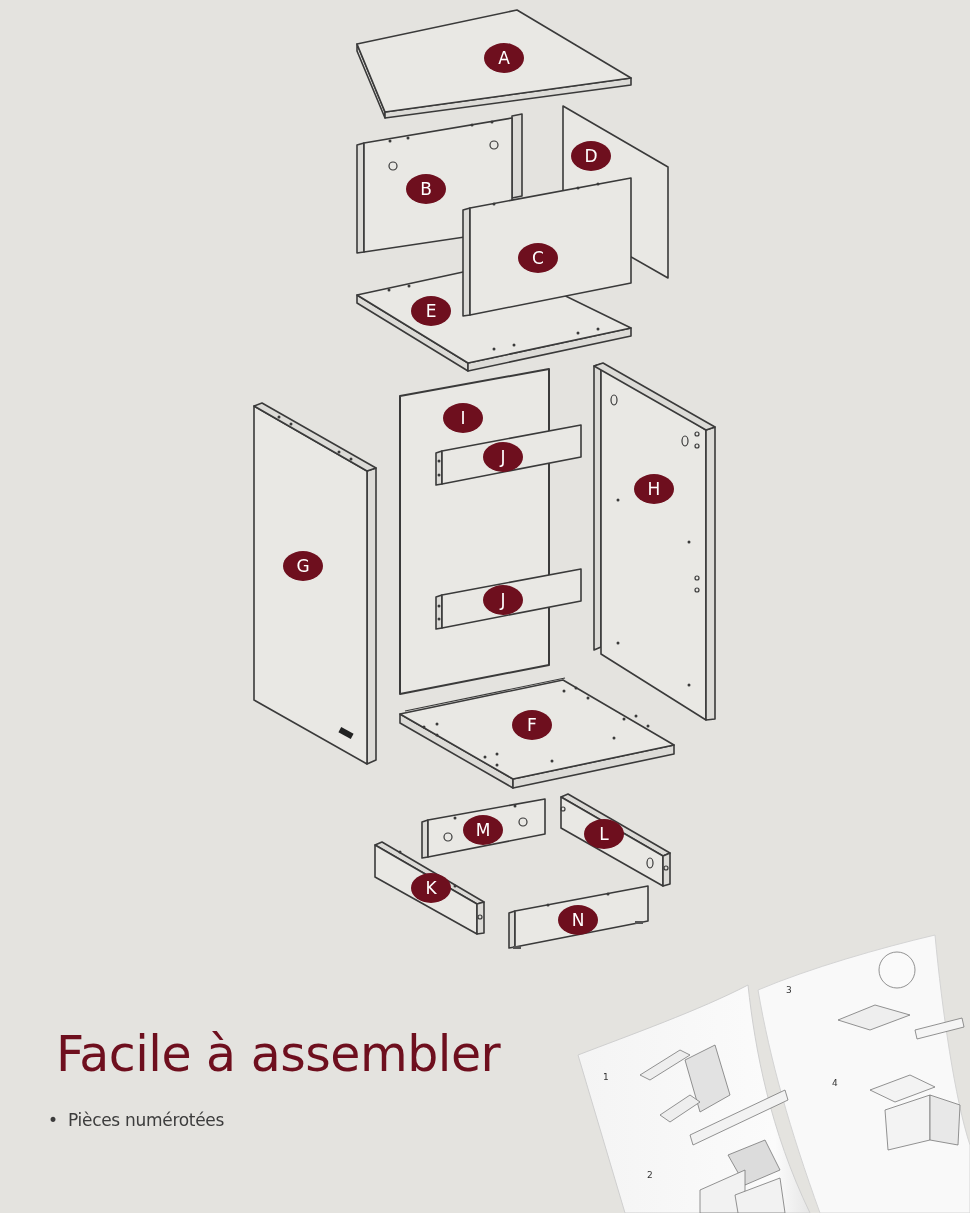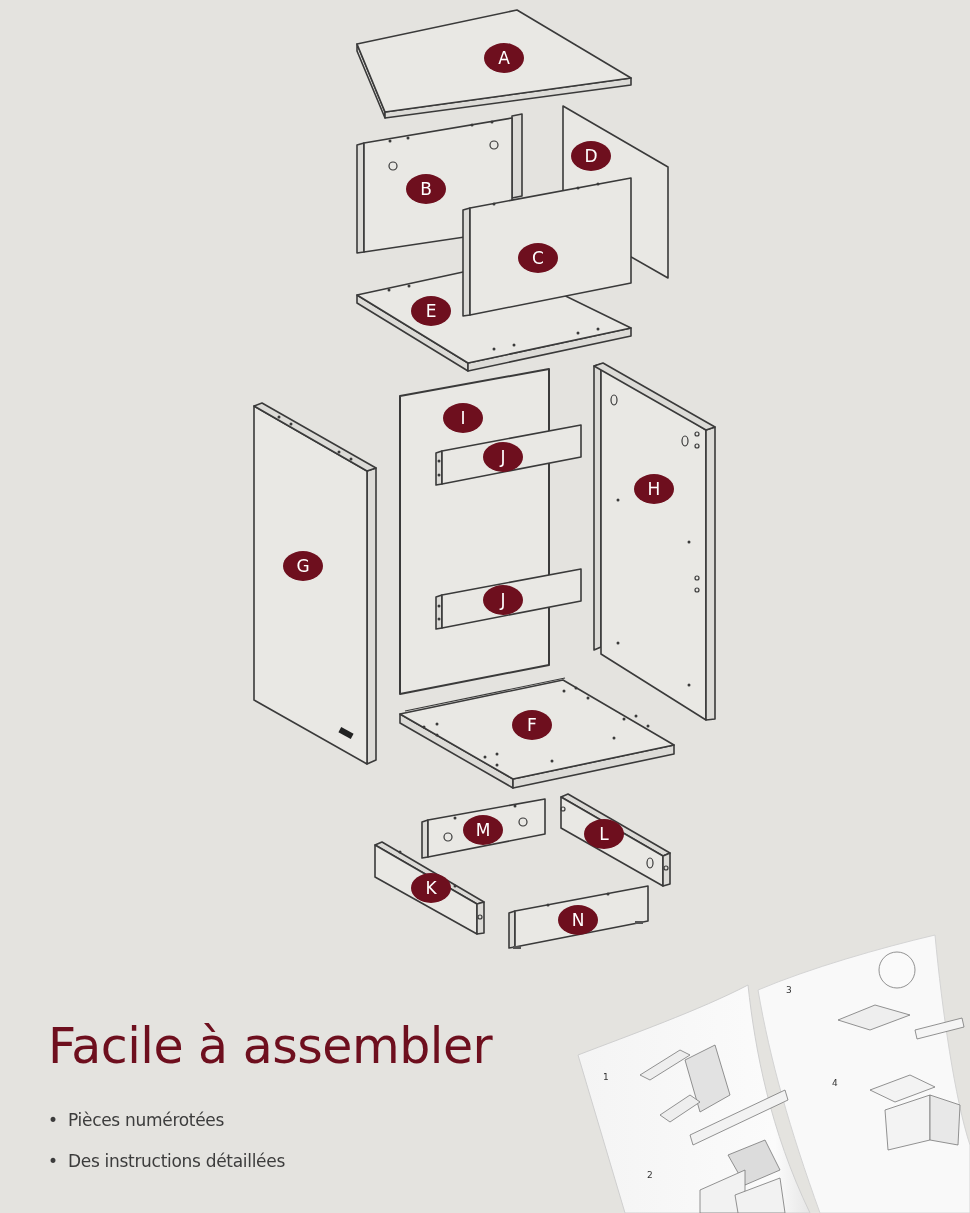--- a/index.html
+++ b/index.html
@@ -16,21 +16,21 @@
   .dot { fill:#3a3a3a; }
   .badge-text {
     font-family:"DejaVu Sans", sans-serif; font-size:17px; fill:#ffffff;
     text-anchor:middle; dominant-baseline:central;
   }
   .badge-bg { fill:#6e0f1e; }
 
   #headline {
     position:absolute; left:48px; top:1018px;
     font-family:"DejaVu Sans", sans-serif; font-weight:normal;
-    font-size:49px; color:#6e0f1e; letter-spacing:-0.5px; margin:0;
+    font-size:49px; color:#6e0f1e; letter-spacing:-0.5px; margin:8px;
   }
   #features { position:absolute; left:48px; top:1100px; margin:0; padding:0; list-style:none; }
   #features li {
     font-family:"DejaVu Sans", sans-serif; font-size:17px; color:#3c3c3c;
     line-height:41px; letter-spacing:-0.3px;
   }
   #features li .bullet { display:inline-block; width:20px; }
   #manual { position:absolute; left:570px; top:930px; width:400px; height:283px; }
 </style>
 </head>
@@ -241,21 +241,20 @@
       <ellipse class="badge-bg" cx="578" cy="920" rx="20" ry="15"></ellipse>
       <text class="badge-text" x="578" y="920">N</text>
     </g>
   </g>
 </svg>
 
 <h1 id="headline">Facile à assembler</h1>
 
 <ul id="features">
   <li><span class="bullet">•</span><span>Pièces numérotées</span></li>
-  <li><span class="bullet">•</span><span>Des instructions détaillées</span></li>
 </ul>
 
 <svg id="manual" viewBox="0 0 400 283" xmlns="http://www.w3.org/2000/svg">
   <defs>
     <linearGradient id="pg" x1="0" y1="0" x2="1" y2="0">
       <stop offset="0" stop-color="#f4f4f4"></stop>
       <stop offset="0.85" stop-color="#fbfbfb"></stop>
       <stop offset="1" stop-color="#e6e6e6"></stop>
     </linearGradient>
   </defs>

